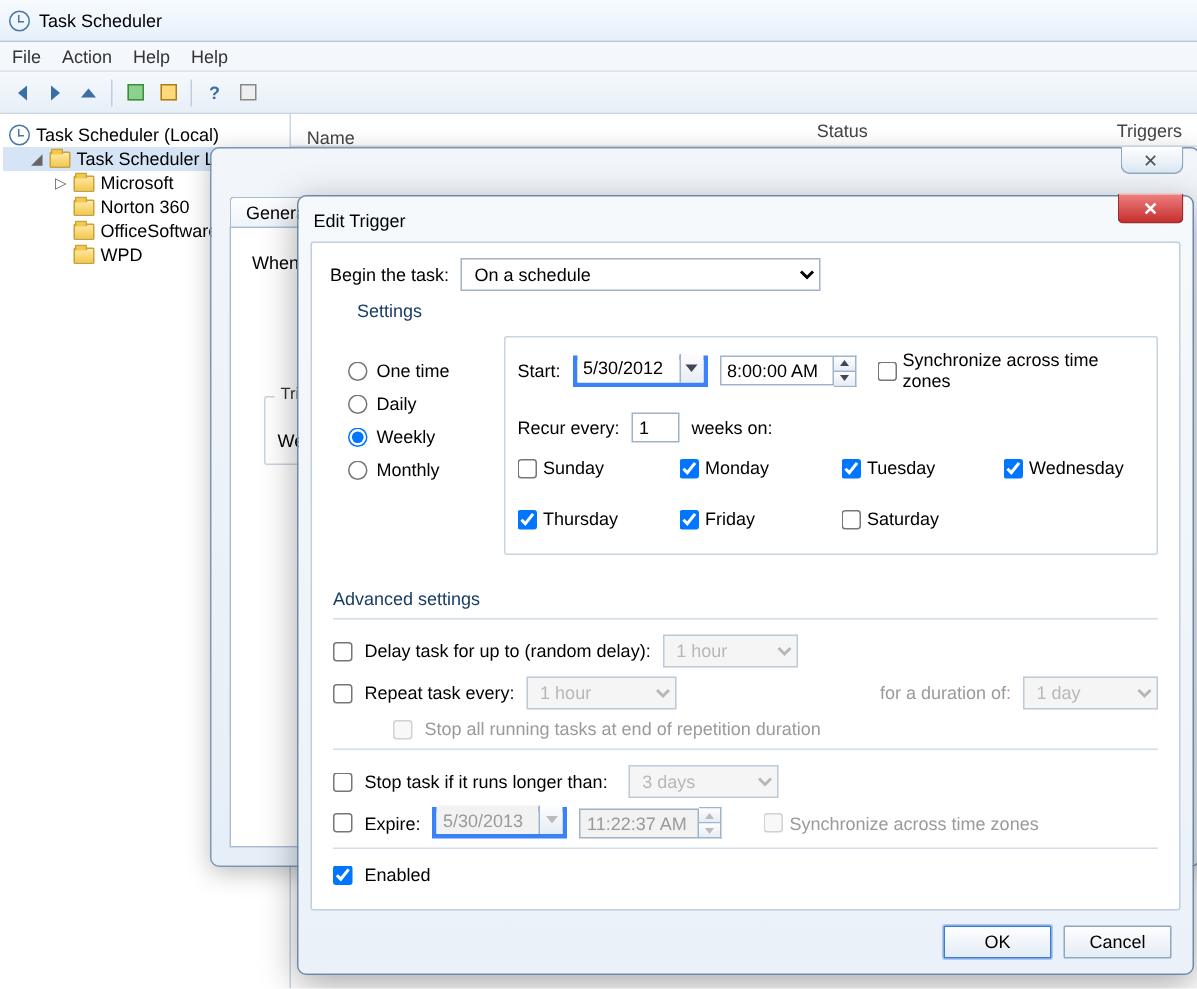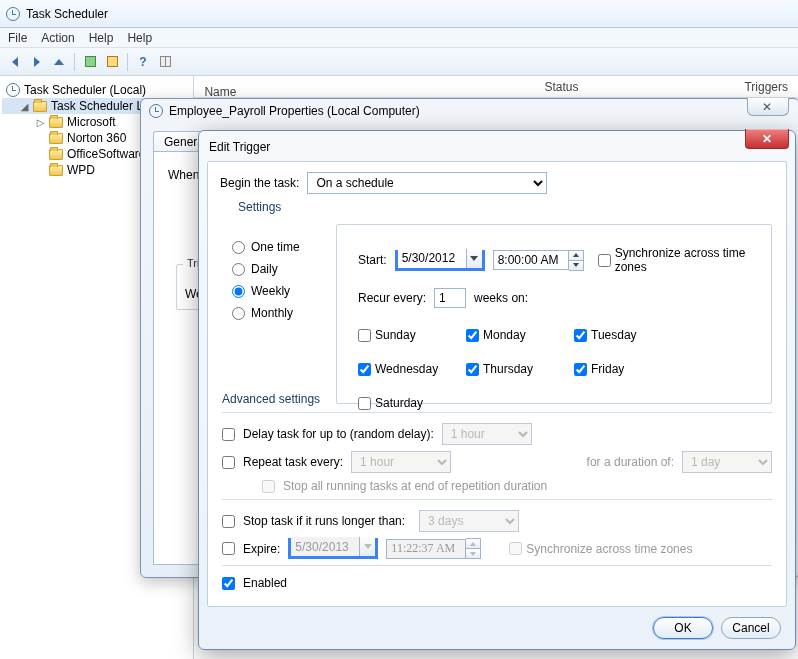--- a/index.html
+++ b/index.html
@@ -50,36 +50,36 @@
 .row { display: flex; align-items: center; gap: 8px; margin-bottom: 6px; }
 .lbl { color: #000; }
 .lbl.disabled, .disabled { color: #9a9a9a; }
 select, input[type=text] { border: 1px solid #a0b4c9; background: #fff; height: 20px; padding: 0 4px; font-size: 12px; }
 select { height: 22px; }
 input[type=text].disabled, select.disabled { background: #f2f2f2; color: #9a9a9a; }
 .section-title { color: #1a3d66; margin: 4px 0 6px 18px; }
 .divider { height: 1px; background: #d3dde7; margin: 6px 0 10px 0; }
 .radio-col { position: absolute; left: 24px; top: 70px; width: 100px; }
 .radio-row { display: flex; align-items: center; gap: 6px; margin: 8px 0; }
-.sched-box { position: absolute; left: 128px; top: 62px; right: 14px; height: 180px; border: 1px solid #c8d4e0; border-radius: 2px; padding: 21px; }
+.sched-box { position: absolute; left: 128px; top: 62px; right: 14px; height: 146px; border: 1px solid #c8d4e0; border-radius: 2px; padding: 8px; }
 .date-wrap { display: inline-flex; align-items: flex-end; border: 3px solid #3b82f6; height: 21px; }
 .date-wrap input { border: none; height: 19px; width: 68px; }
 .date-drop { width: 16px; height: 19px; border-left: 1px solid #a0b4c9; display: flex; align-items: center; justify-content: center; background: linear-gradient(#fdfdfd,#e6edf5); }
 .tri-down { width: 0; height: 0; border-left: 4px solid transparent; border-right: 4px solid transparent; border-top: 5px solid #445; }
 .spin { width: 15px; height: 21px; border: 1px solid #a0b4c9; border-left: none; display: flex; flex-direction: column; }
 .spin div { flex: 1; display: flex; align-items: center; justify-content: center; background: linear-gradient(#fdfdfd,#e6edf5); }
 .spin .up { border-bottom: 1px solid #a0b4c9; }
 .tri-up-s { width: 0; height: 0; border-left: 3px solid transparent; border-right: 3px solid transparent; border-bottom: 4px solid #445; }
 .tri-down-s { width: 0; height: 0; border-left: 3px solid transparent; border-right: 3px solid transparent; border-top: 4px solid #445; }
-.days { display: flex; flex-wrap: wrap; gap: 20px 18px; margin-top: 20px; }
+.days { display: flex; flex-wrap: wrap; gap: 20px 18px; margin-top: 10px; }
 .chk-wrap { display: flex; align-items: center; gap: 4px; min-width: 90px; }
 input[type=checkbox], input[type=radio] { margin: 0; width: 13px; height: 13px; }
 .adv { position: absolute; left: 14px; top: 226px; right: 14px; }
 .btnbar { position: absolute; right: 14px; bottom: 10px; display: flex; gap: 8px; }
-.btn { width: 60px; height: 22px; border: 1px solid #8fa7c1; background: linear-gradient(#fefefe,#e3ecf5); border-radius: 11px; display: flex; align-items: center; justify-content: center; }
+.btn { width: 72px; height: 22px; border: 1px solid #8fa7c1; background: linear-gradient(#fefefe,#e3ecf5); border-radius: 1px; display: flex; align-items: center; justify-content: center; }
 .btn.primary { border-color: #3a7bd5; box-shadow: 0 0 0 1px rgba(58,123,213,.35); }
 .seg { display:inline-flex; align-items:center; }
 .right-list-frag { position:absolute; right:0; top:100px; width:30px; height:40px; border-left:1px solid #c9d6e3; border-bottom:1px solid #c9d6e3; background:#fff; padding:2px; font-size:11px; color:#333; overflow:hidden;}
 </style>
 </head>
 <body>
 
 <div class="titlebar">
   <span class="clock-icon"></span>
   <span>Task Scheduler</span>
@@ -154,24 +154,20 @@
       <div>Triggers</div>
     </div>
   </div>
 </div>
 <div class="right-list-frag">
   <div>For a</div>
   <div>Fri</div>
 </div>
 
 <div class="dlg-props">
-  <div class="dlg-title">
-    <span class="clock-icon"></span>
-    <span>Employee_Payroll Properties (Local Computer)</span>
-  </div>
   <div class="close-pill">
       <span>✕</span>
     </div>
   <div class="tabstrip">
     <div class="tab"><span>General</span></div>
   </div>
   <div class="card">
     <div style="margin:6px 0 0 4px">When</div>
     <div class="fieldset-frag">
       <legend>Trigg</legend>
@@ -310,21 +306,21 @@
         <span class="lbl">Expire:</span>
         <span class="seg">
           <span class="date-wrap">
             <input type="text" class="disabled" disabled="" value="5/30/2013" style="">
             <span class="date-drop">
                 <span class="tri-down" style="border-top-color:#bbb"></span>
               </span>
           </span>
         </span>
         <span class="seg">
-          <input type="text" class="disabled" disabled="" style="width: 80px; font-family: Liberation Serif, serif;" value="11:22:37 AM">
+          <input type="text" class="disabled" disabled="" style="width: 80px;" value="11:22:37 AM">
           <span class="spin">
               <div class="up">
                 <span class="tri-up-s" style="border-bottom-color:#bbb"></span>
               </div>
               <div>
                 <span class="tri-down-s" style="border-top-color:#bbb"></span>
               </div>
             </span>
         </span>
         <span class="chk-wrap" style="margin-left:20px">

